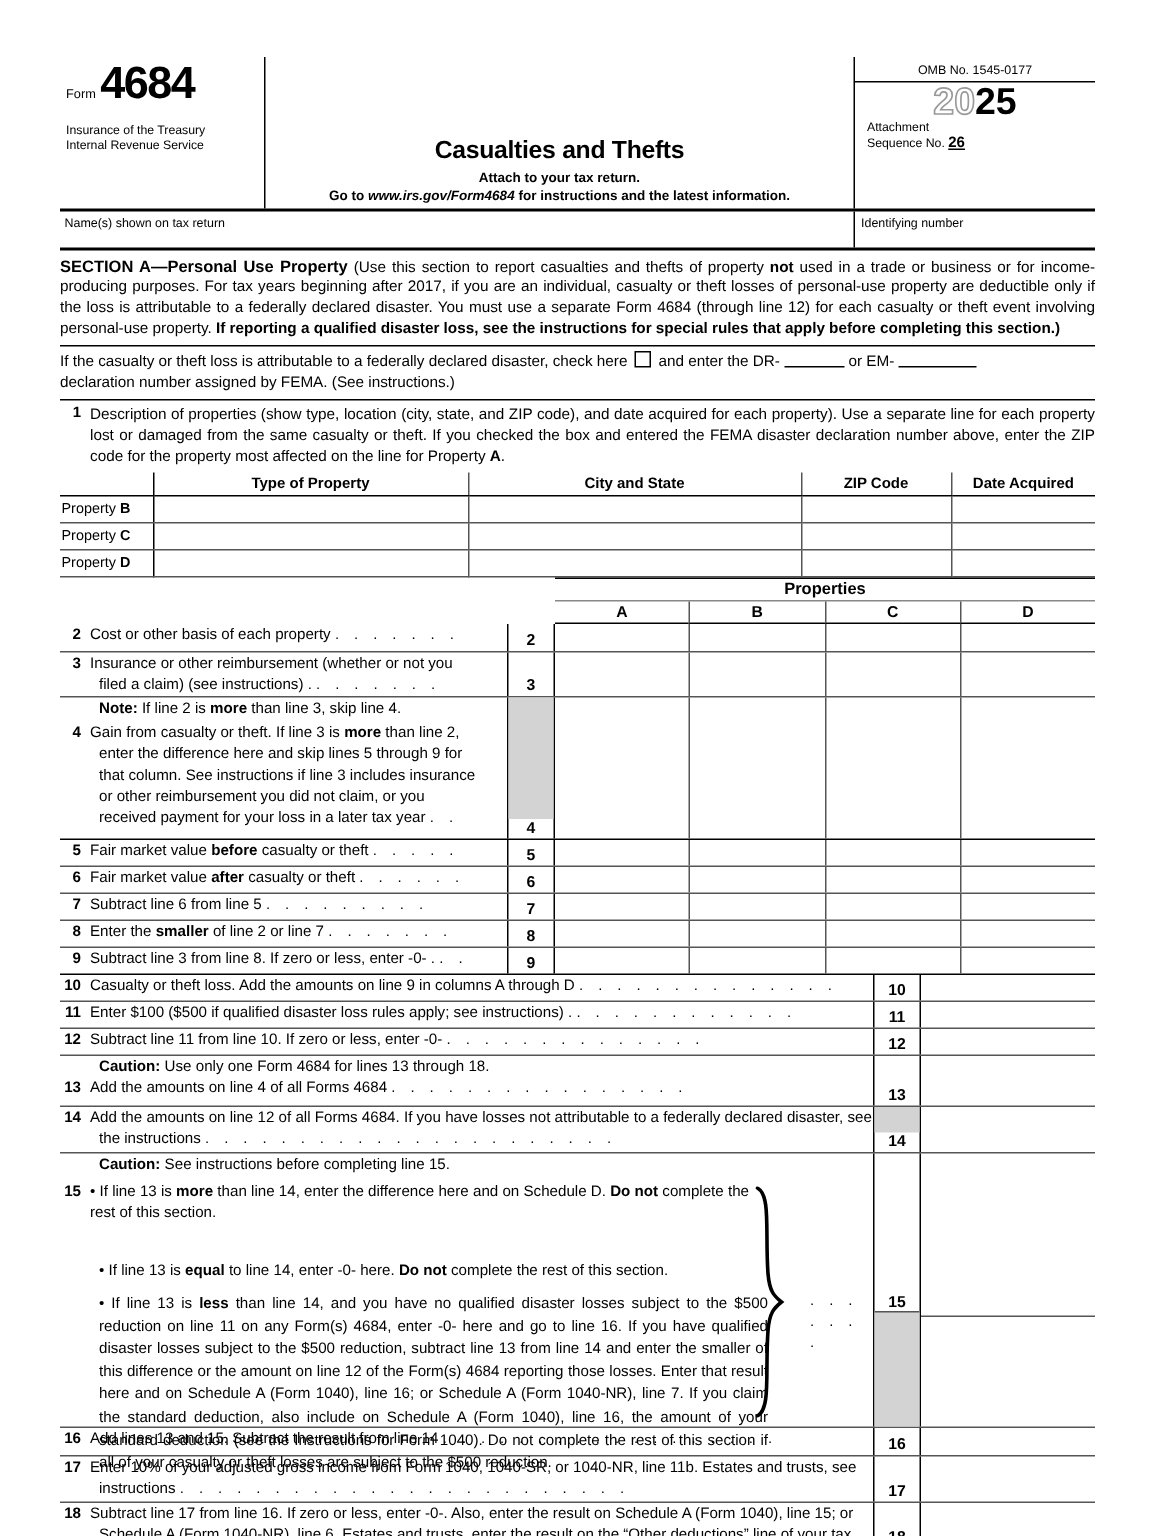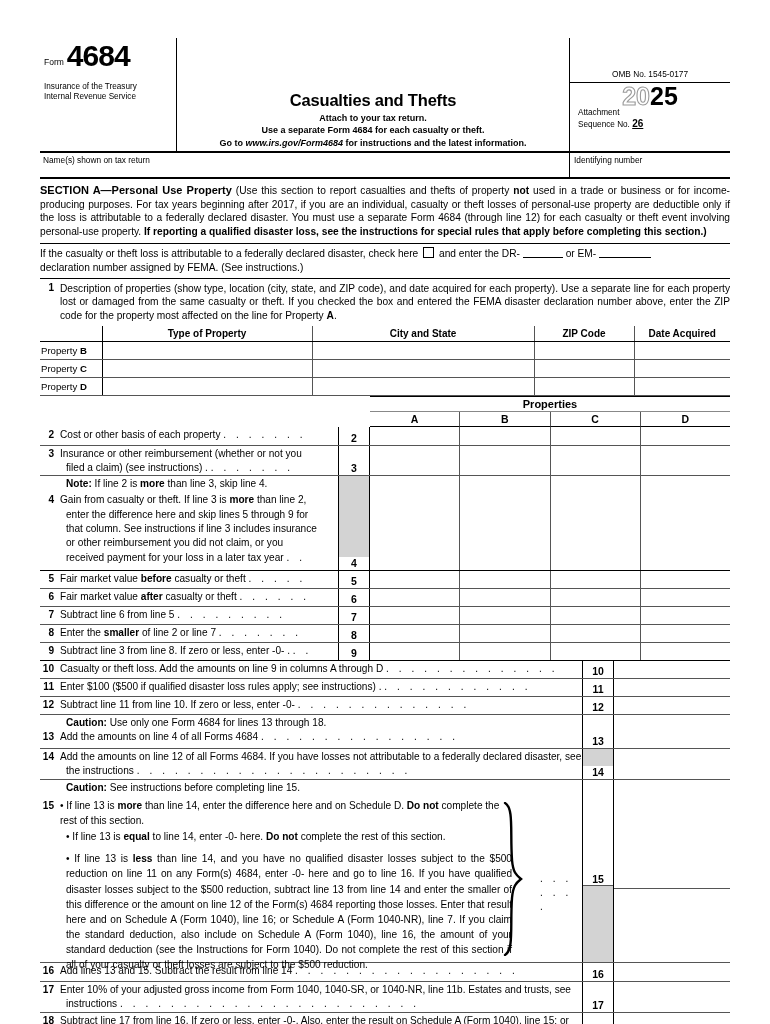--- a/index.html
+++ b/index.html
@@ -16,21 +16,21 @@
   .hdr{display:flex;border-bottom:2px solid #000;}
   .hdr-left{width:137px;box-sizing:border-box;border-right:1.5px solid #000;padding:4px 0 2px 0;}
   .formline{display:flex;align-items:flex-end;gap:3px;padding-left:4px;}
   .formword{font-size:8.5px;padding-bottom:3px;}
   .formnum{font-size:30px;font-weight:bold;letter-spacing:-1px;line-height:0.92;}
   .dept{font-size:8.2px;line-height:1.22;padding-left:4px;margin-top:12px;}
   .hdr-mid{flex:1;text-align:center;padding:5px 4px 2px 4px;box-sizing:border-box;border-right:1.5px solid #000;}
   .title{font-size:16.5px;font-weight:bold;letter-spacing:-0.2px;margin-bottom:2px;margin-top:48px;}
   .sub{font-size:9px;font-weight:bold;line-height:1.38;}
   .sub .ital{font-style:italic;}
-  .hdr-right{width:160px;box-sizing:border-box;margin-top:28px;}
+  .hdr-right{width:160px;box-sizing:border-box;}
   .omb{font-size:8.3px;text-align:center;padding:3px 0 3px 0;border-bottom:1px solid #000;}
   .yearbox{text-align:center;padding-top:1px;}
   .yr{font-size:25px;font-weight:bold;line-height:0.98;letter-spacing:0px;display:inline-block;}
   .yr .hollow{color:#fff;-webkit-text-stroke:1.1px #9a9a9a;}
   .att{font-size:8.2px;line-height:1.2;padding-left:8px;text-align:left;margin-top:-1px;padding-bottom:2px;}
   .att b{font-size:10px;text-decoration:underline;}
 
   
   .namerow{display:flex;border-bottom:2px solid #000;}
   .namecell{flex:1;font-size:8.3px;padding:2px 0 12px 3px;border-right:1.5px solid #000;box-sizing:border-box;}
@@ -128,21 +128,20 @@
       </div>
       <div class="dept">
         <div>Insurance of the Treasury</div>
         <div>Internal Revenue Service</div>
       </div>
     </div>
 
     <div class="hdr-mid">
       <div class="title">Casualties and Thefts</div>
       <div class="sub">Attach to your tax return.</div>
-      <div class="sub">Use a separate Form 4684 for each casualty or theft.</div>
       <div class="sub"><span>Go to </span><span class="ital">www.irs.gov/Form4684</span><span> for instructions and the latest information.</span></div>
     </div>
 
     <div class="hdr-right">
       <div class="omb">OMB No. 1545-0177</div>
       <div class="yearbox">
         <div class="yr"><span class="hollow">20</span><span>25</span></div>
       </div>
       <div class="att">
         <div>Attachment</div>
@@ -432,21 +431,21 @@
 
     <div class="srow rowline" style="height:182px;position:relative;">
       <div class="stext" style="position:relative;">
         <div class="cont" style="margin-bottom:4px;"><b>Caution:</b><span> See instructions before completing line 15.</span></div>
 
         <div class="tl" style="width:470px;">
           <span class="n">15</span>
           <span class="t"><span>• If line 13 is </span><b>more</b><span> than line 14, enter the difference here and on Schedule D. </span><b>Do not</b><span> complete the rest of this section.</span></span>
         </div>
 
-        <div class="cont" style="margin-top:2px;width:460px;"><span>• If line 13 is </span><b>equal</b><span> to line 14, enter -0- here. </span><b>Do not</b><span> complete the rest of this section.</span></div>
+        <div class="cont" style="margin-top:24px;width:460px;"><span>• If line 13 is </span><b>equal</b><span> to line 14, enter -0- here. </span><b>Do not</b><span> complete the rest of this section.</span></div>
 
         <div class="cont" style="margin-top:7px;width:446px;text-align:justify;line-height:1.5;"><span>• If line 13 is </span><b>less</b><span> than line 14, and you have no qualified disaster losses subject to the $500 reduction on line 11 on any Form(s) 4684, enter -0- here and go to line 16. If you have qualified disaster losses subject to the $500 reduction, subtract line 13 from line 14 and enter the smaller of this difference or the amount on line 12 of the Form(s) 4684 reporting those losses. Enter that result here and on Schedule A (Form 1040), line 16; or Schedule A (Form 1040-NR), line 7. If you claim the standard deduction, also include on Schedule A (Form 1040), line 16, the amount of your standard deduction (see the Instructions for Form 1040). Do not complete the rest of this section if all of your casualty or theft losses are subject to the $500 reduction.</span></div>
 
         <svg width="22" height="154" viewBox="0 0 22 154" style="position:absolute;left:462px;top:22px;">
           <path d="M3 1 C12 6, 8 30, 10 58 C11 70, 14 73, 19 77 C14 81, 11 84, 10 96 C8 124, 12 148, 3 153" stroke="#000" stroke-width="2.4" fill="none" stroke-linecap="round"></path>
         </svg>
 
         <span class="dots" style="position:absolute;left:500px;top:92px;">. . . . . . .</span>
       </div>
       <div class="snum" style="padding:0;align-items:stretch;flex-direction:column;">

